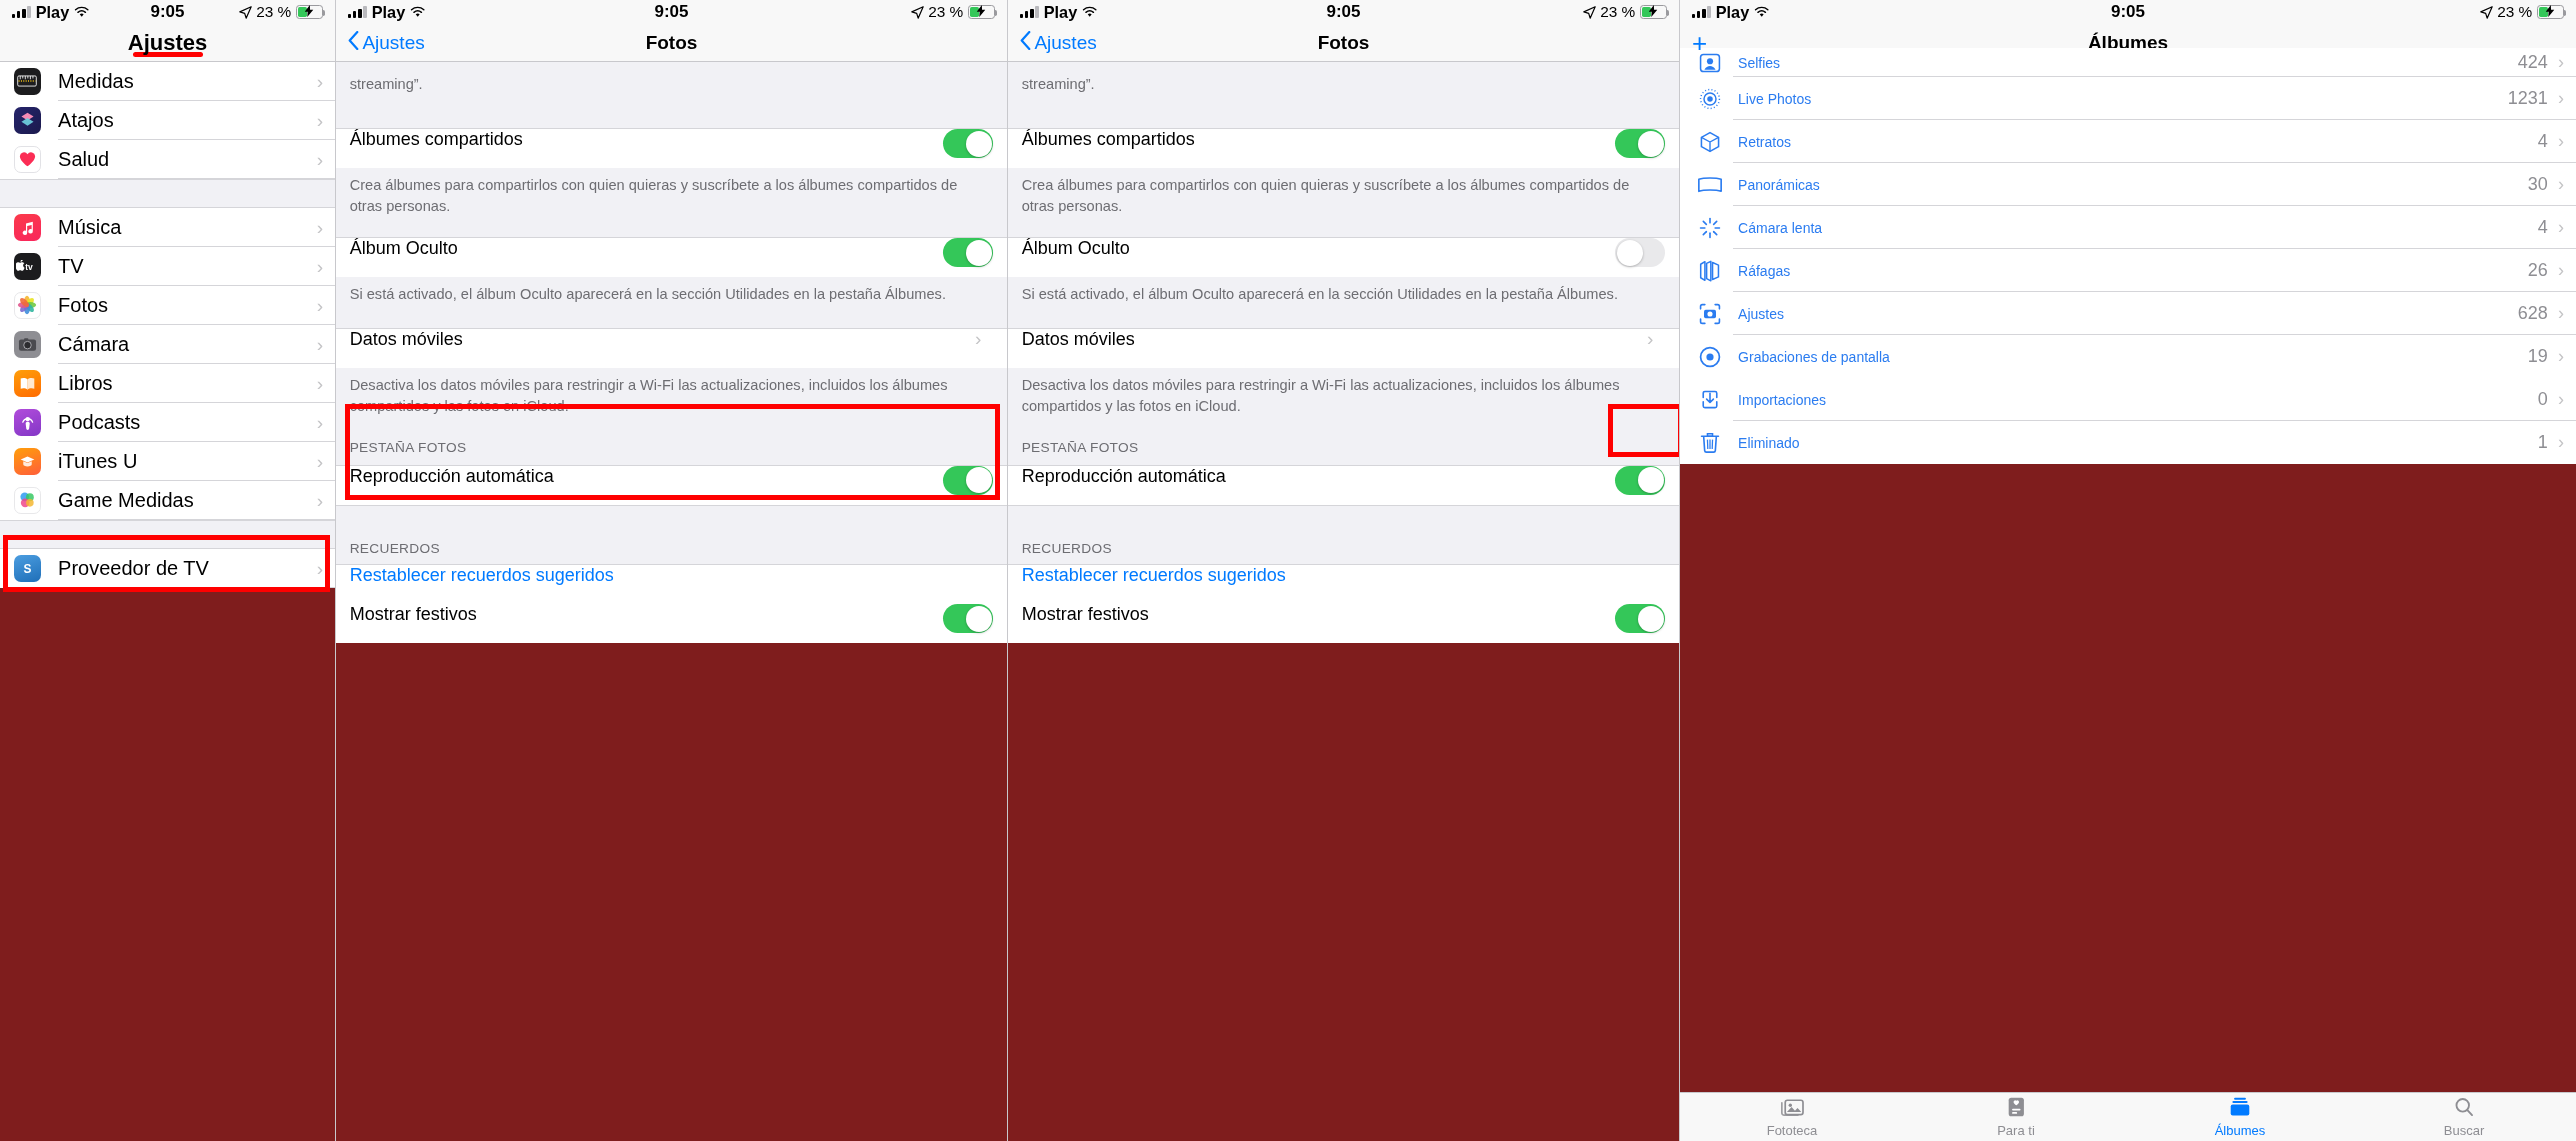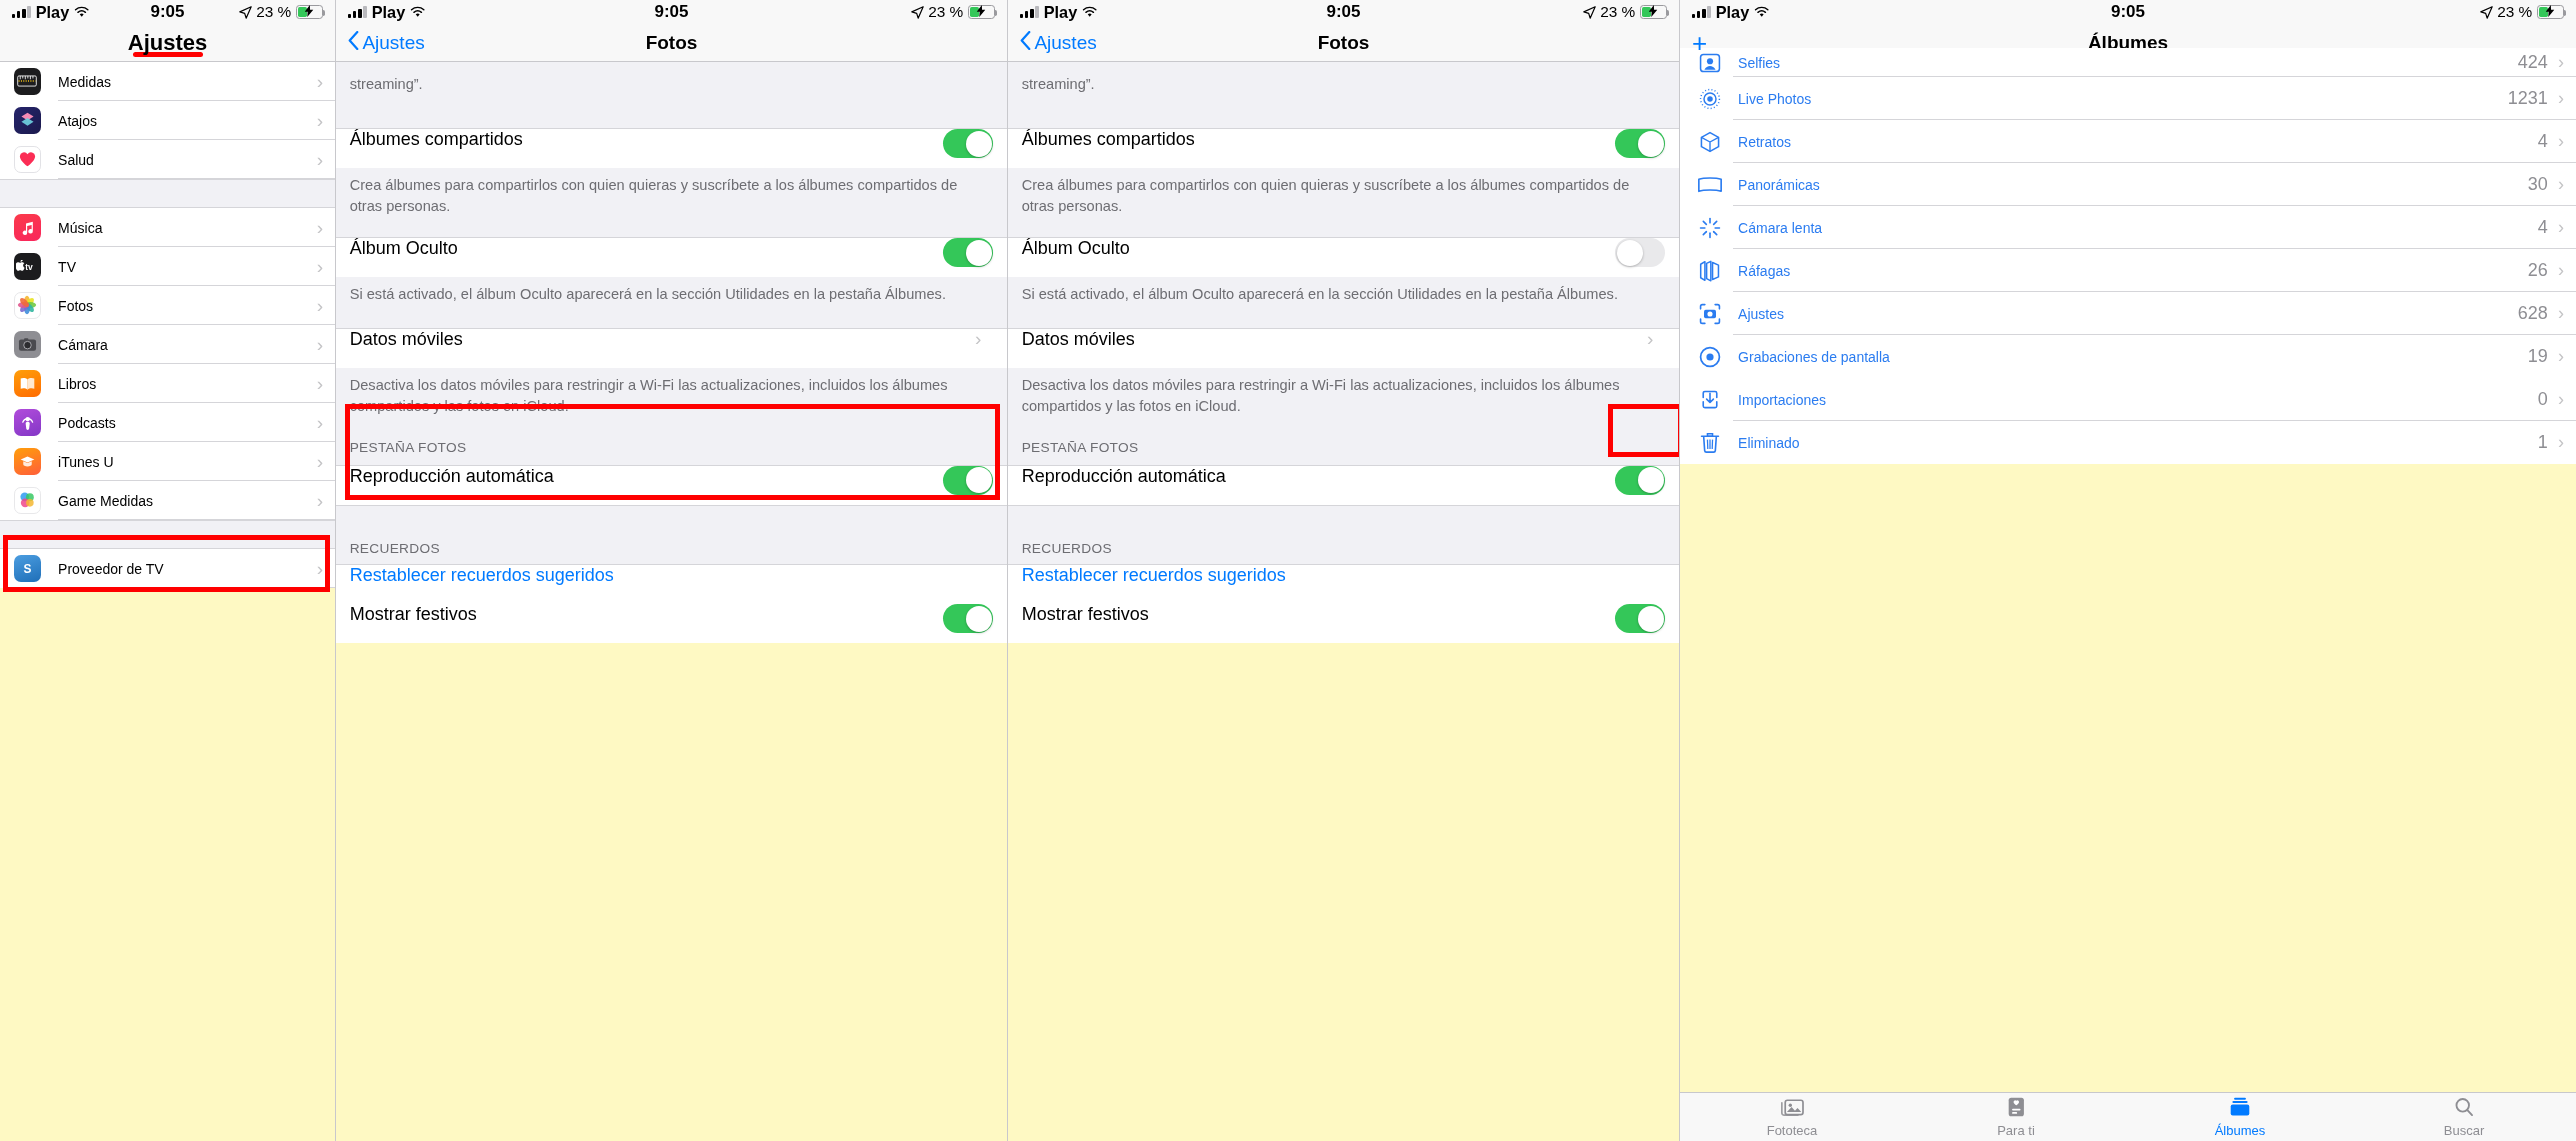--- a/index.html
+++ b/index.html
@@ -9,21 +9,21 @@
     font-family: "Liberation Sans", sans-serif;
     overflow: hidden;
   }
   .screen {
     display: flex;
     width: 2576px; height: 1141px;
   }
   .panel {
     position: relative;
     height: 1141px;
-    background: #fef9c3;
+    background: #7f1d1d;
     overflow: hidden;
     border-right: 0.9px solid #c8c8cc;
   }
   .panel:last-child { border-right: none; }
   .p1 { width: 336px; }
   .p2 { width: 672px; }
   .p3 { width: 672px; }
   .p4 { width: 896px; }
 
   
@@ -104,21 +104,21 @@
     position: relative;
   }
   .row .sep {
     position: absolute; left: 58px; right: 0; bottom: 0; height: 0.9px; background: #d5d5d9;
   }
   .appicon {
     width: 27.4px; height: 27.4px; border-radius: 6.9px; margin-right: 17px;
     flex: 0 0 27.4px; display:flex; align-items:center; justify-content:center;
     overflow: hidden; position: relative;
   }
-  .rowlabel { font-size: 14px; color: #000; }
+  .rowlabel { font-size: 20px; color: #000; }
   .chev {
     margin-left: auto; margin-right: 12px; color: #c4c4c6;
     font-size: 19px; font-weight: 400; line-height: 1;
   }
   .groupgap { height: 29px; background: #f1f1f5; border-top:0.9px solid #d5d5d9; border-bottom:0.9px solid #d5d5d9; }
   .sfoot {
     background: #f1f1f5;
     color: #6d6d72; font-size: 14.6px; line-height: 1.45;
     padding: 6.9px 13.7px 12px 13.7px;
   }

